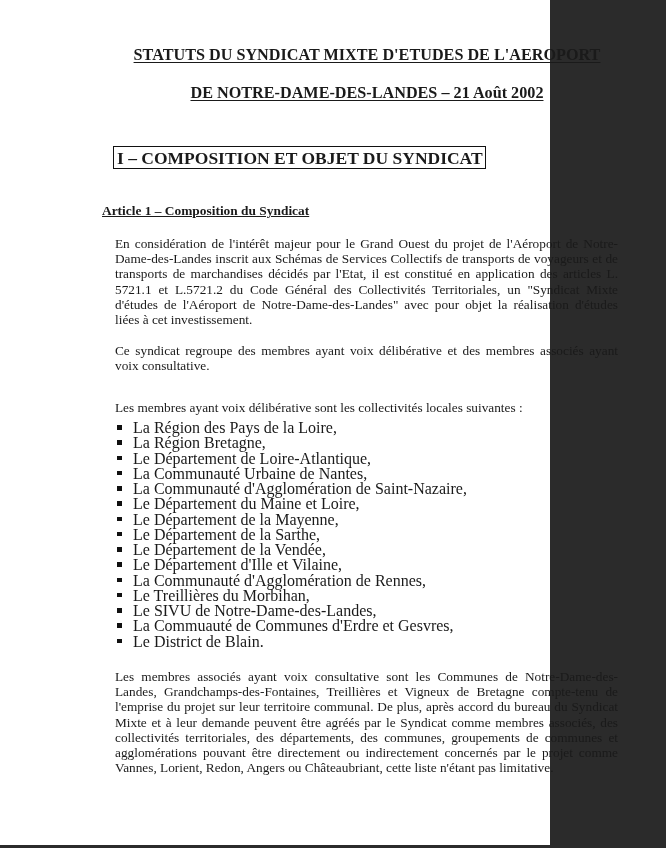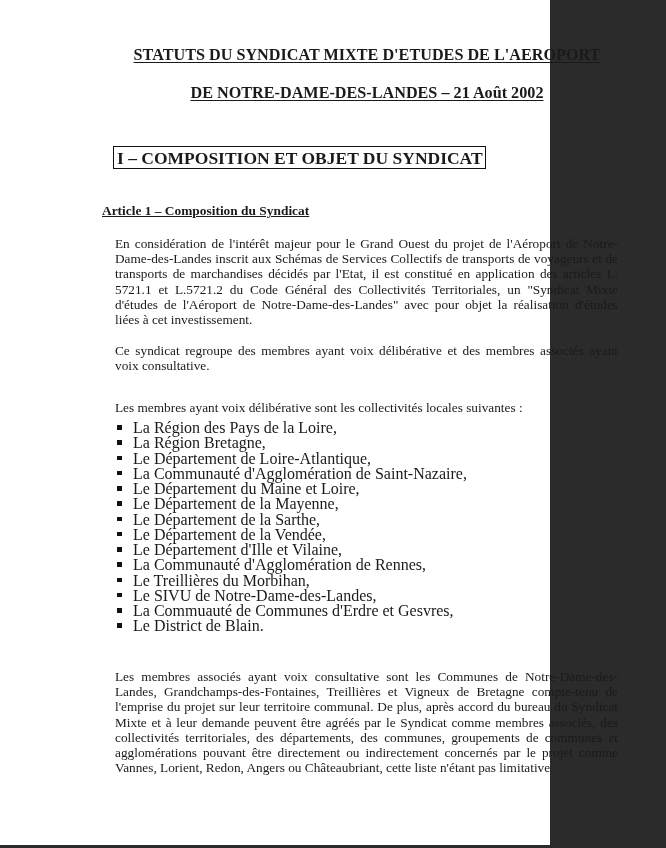--- a/index.html
+++ b/index.html
@@ -71,21 +71,21 @@
   <div class="article">Article 1 – Composition du Syndicat</div>
 
   <p class="para p1">En considération de l'intérêt majeur pour le Grand Ouest du projet de l'Aéroport de Notre-Dame-des-Landes inscrit aux Schémas de Services Collectifs de transports de voyageurs et de transports de marchandises décidés par l'Etat, il est constitué en application des articles L. 5721.1 et L.5721.2 du Code Général des Collectivités Territoriales, un "Syndicat Mixte d'études de l'Aéroport de Notre-Dame-des-Landes" avec pour objet la réalisation d'études liées à cet investissement.</p>
   <p class="para p2">Ce syndicat regroupe des membres ayant voix délibérative et des membres associés ayant voix consultative.</p>
   <p class="para p3">Les membres ayant voix délibérative sont les collectivités locales suivantes :</p>
 
   <ul class="members">
     <li><span class="bullet"></span><span>La Région des Pays de la Loire,</span></li>
     <li><span class="bullet"></span><span>La Région Bretagne,</span></li>
     <li><span class="bullet"></span><span>Le Département de Loire-Atlantique,</span></li>
-    <li><span class="bullet"></span></li>
+    <li><span class="bullet"></span><span>La Communauté Urbaine de Nantes,</span></li>
     <li><span class="bullet"></span><span>La Communauté d'Agglomération de Saint-Nazaire,</span></li>
     <li><span class="bullet"></span><span>Le Département du Maine et Loire,</span></li>
     <li><span class="bullet"></span><span>Le Département de la Mayenne,</span></li>
     <li><span class="bullet"></span><span>Le Département de la Sarthe,</span></li>
     <li><span class="bullet"></span><span>Le Département de la Vendée,</span></li>
     <li><span class="bullet"></span><span>Le Département d'Ille et Vilaine,</span></li>
     <li><span class="bullet"></span><span>La Communauté d'Agglomération de Rennes,</span></li>
     <li><span class="bullet"></span><span>Le Treillières du Morbihan,</span></li>
     <li><span class="bullet"></span><span>Le SIVU de Notre-Dame-des-Landes,</span></li>
     <li><span class="bullet"></span><span>La Commuauté de Communes d'Erdre et Gesvres,</span></li>

